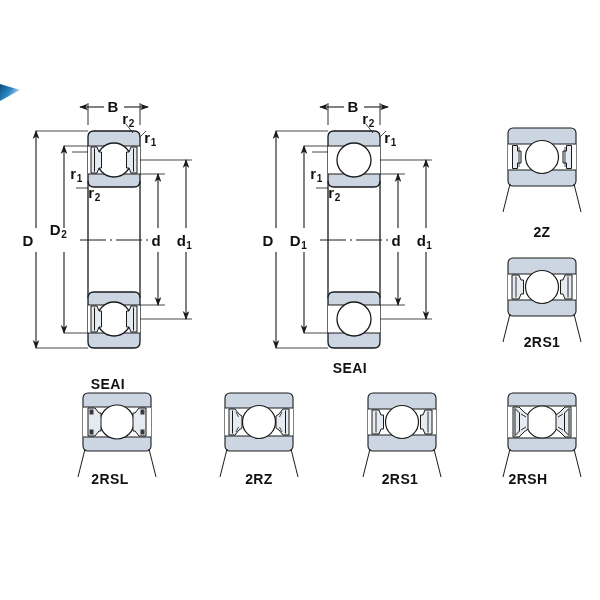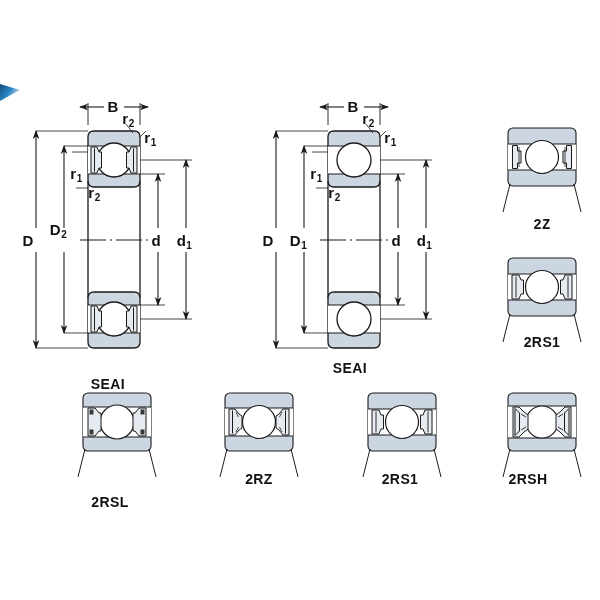--- a/index.html
+++ b/index.html
@@ -339,20 +339,20 @@
   <div class="dim-label" style="left:396px; top:240px;"><span>d</span></div>
   <div class="dim-label" style="left:424px; top:240px;"><span>d</span><sub>1</sub></div>
   <div class="dim-label" style="left:368px; top:118px;"><span>r</span><sub>2</sub></div>
   <div class="dim-label" style="left:390px; top:137px;"><span>r</span><sub>1</sub></div>
   <div class="dim-label" style="left:316px; top:173px;"><span>r</span><sub>1</sub></div>
   <div class="dim-label" style="left:334px; top:192px;"><span>r</span><sub>2</sub></div>
 
   <div class="cap-label" style="left:108px; top:376px;">SEAI</div>
   <div class="cap-label" style="left:350px; top:360px;">SEAI</div>
 
-  <div class="cap-label" style="left:542px; top:217px;font-family:Liberation Mono, monospace;">2Z</div>
+  <div class="cap-label" style="left:542px; top:224px;">2Z</div>
   <div class="cap-label" style="left:542px; top:334px;">2RS1</div>
-  <div class="cap-label" style="left:110px; top:471px;margin-top:23px;">2RSL</div>
+  <div class="cap-label" style="left:110px; top:471px;">2RSL</div>
   <div class="cap-label" style="left:259px; top:471px;">2RZ</div>
   <div class="cap-label" style="left:400px; top:471px;">2RS1</div>
   <div class="cap-label" style="left:528px; top:471px;">2RSH</div>
 
 </div>
 
 </body></html>

